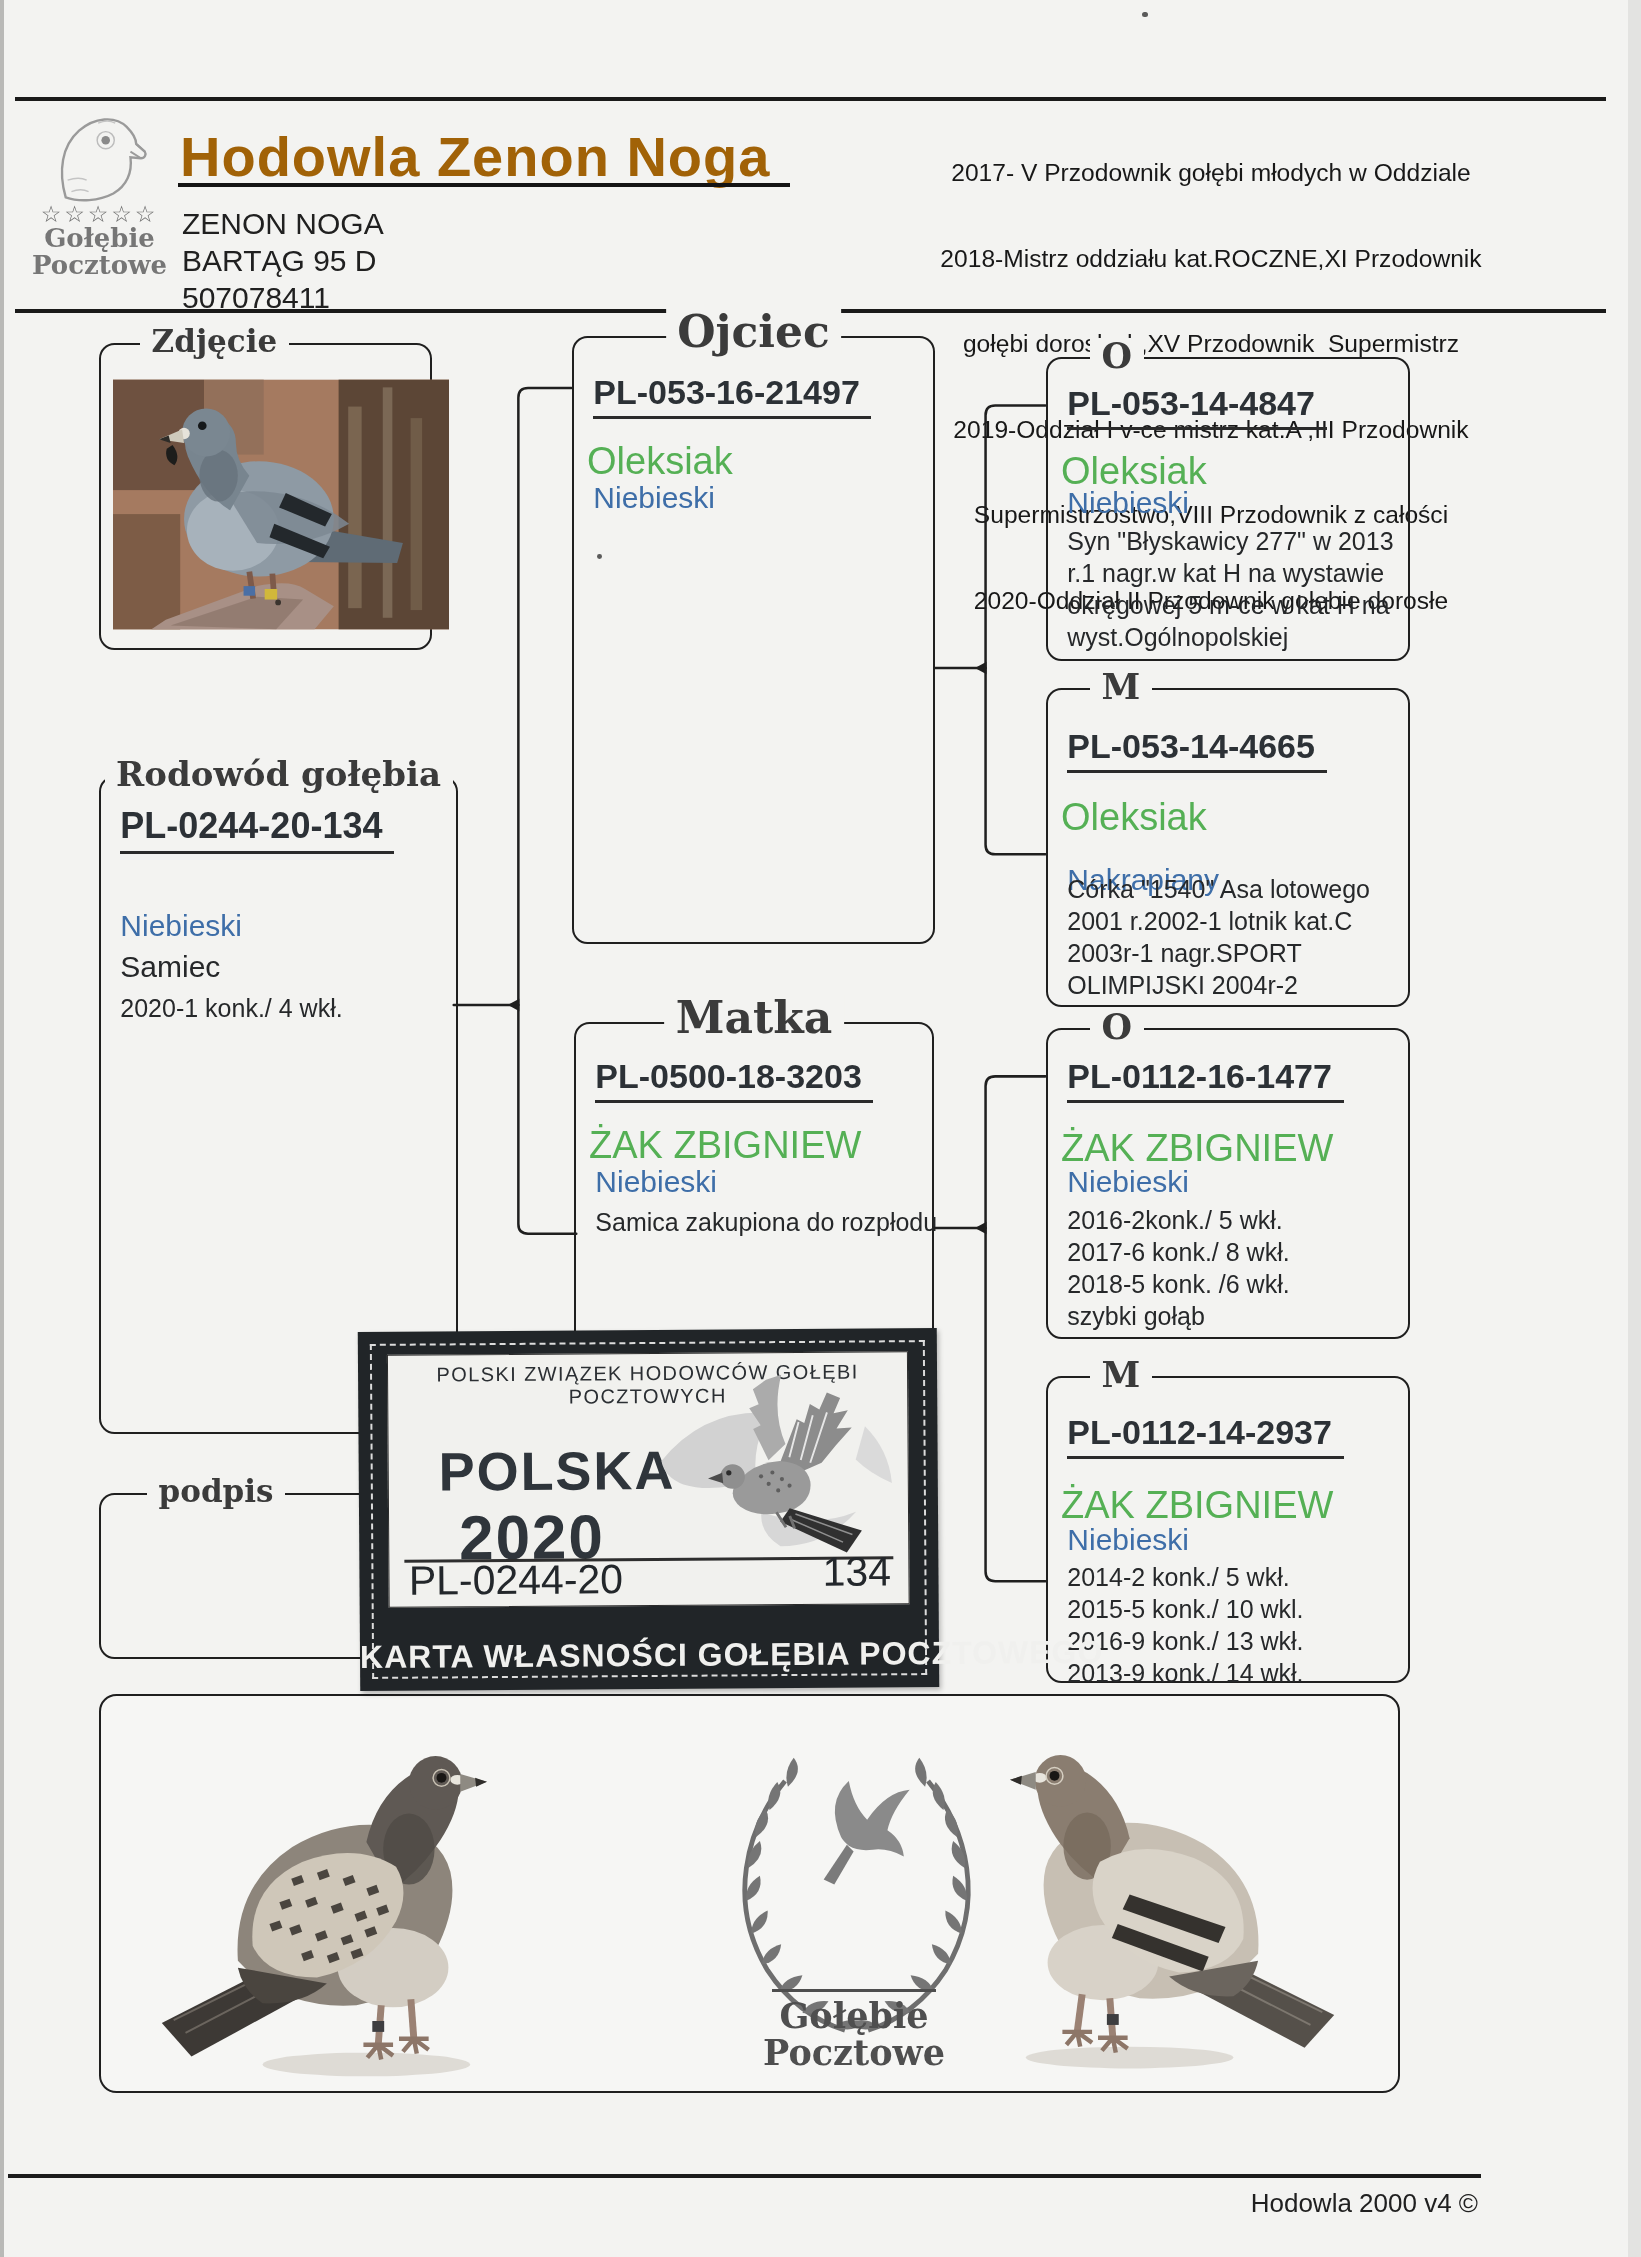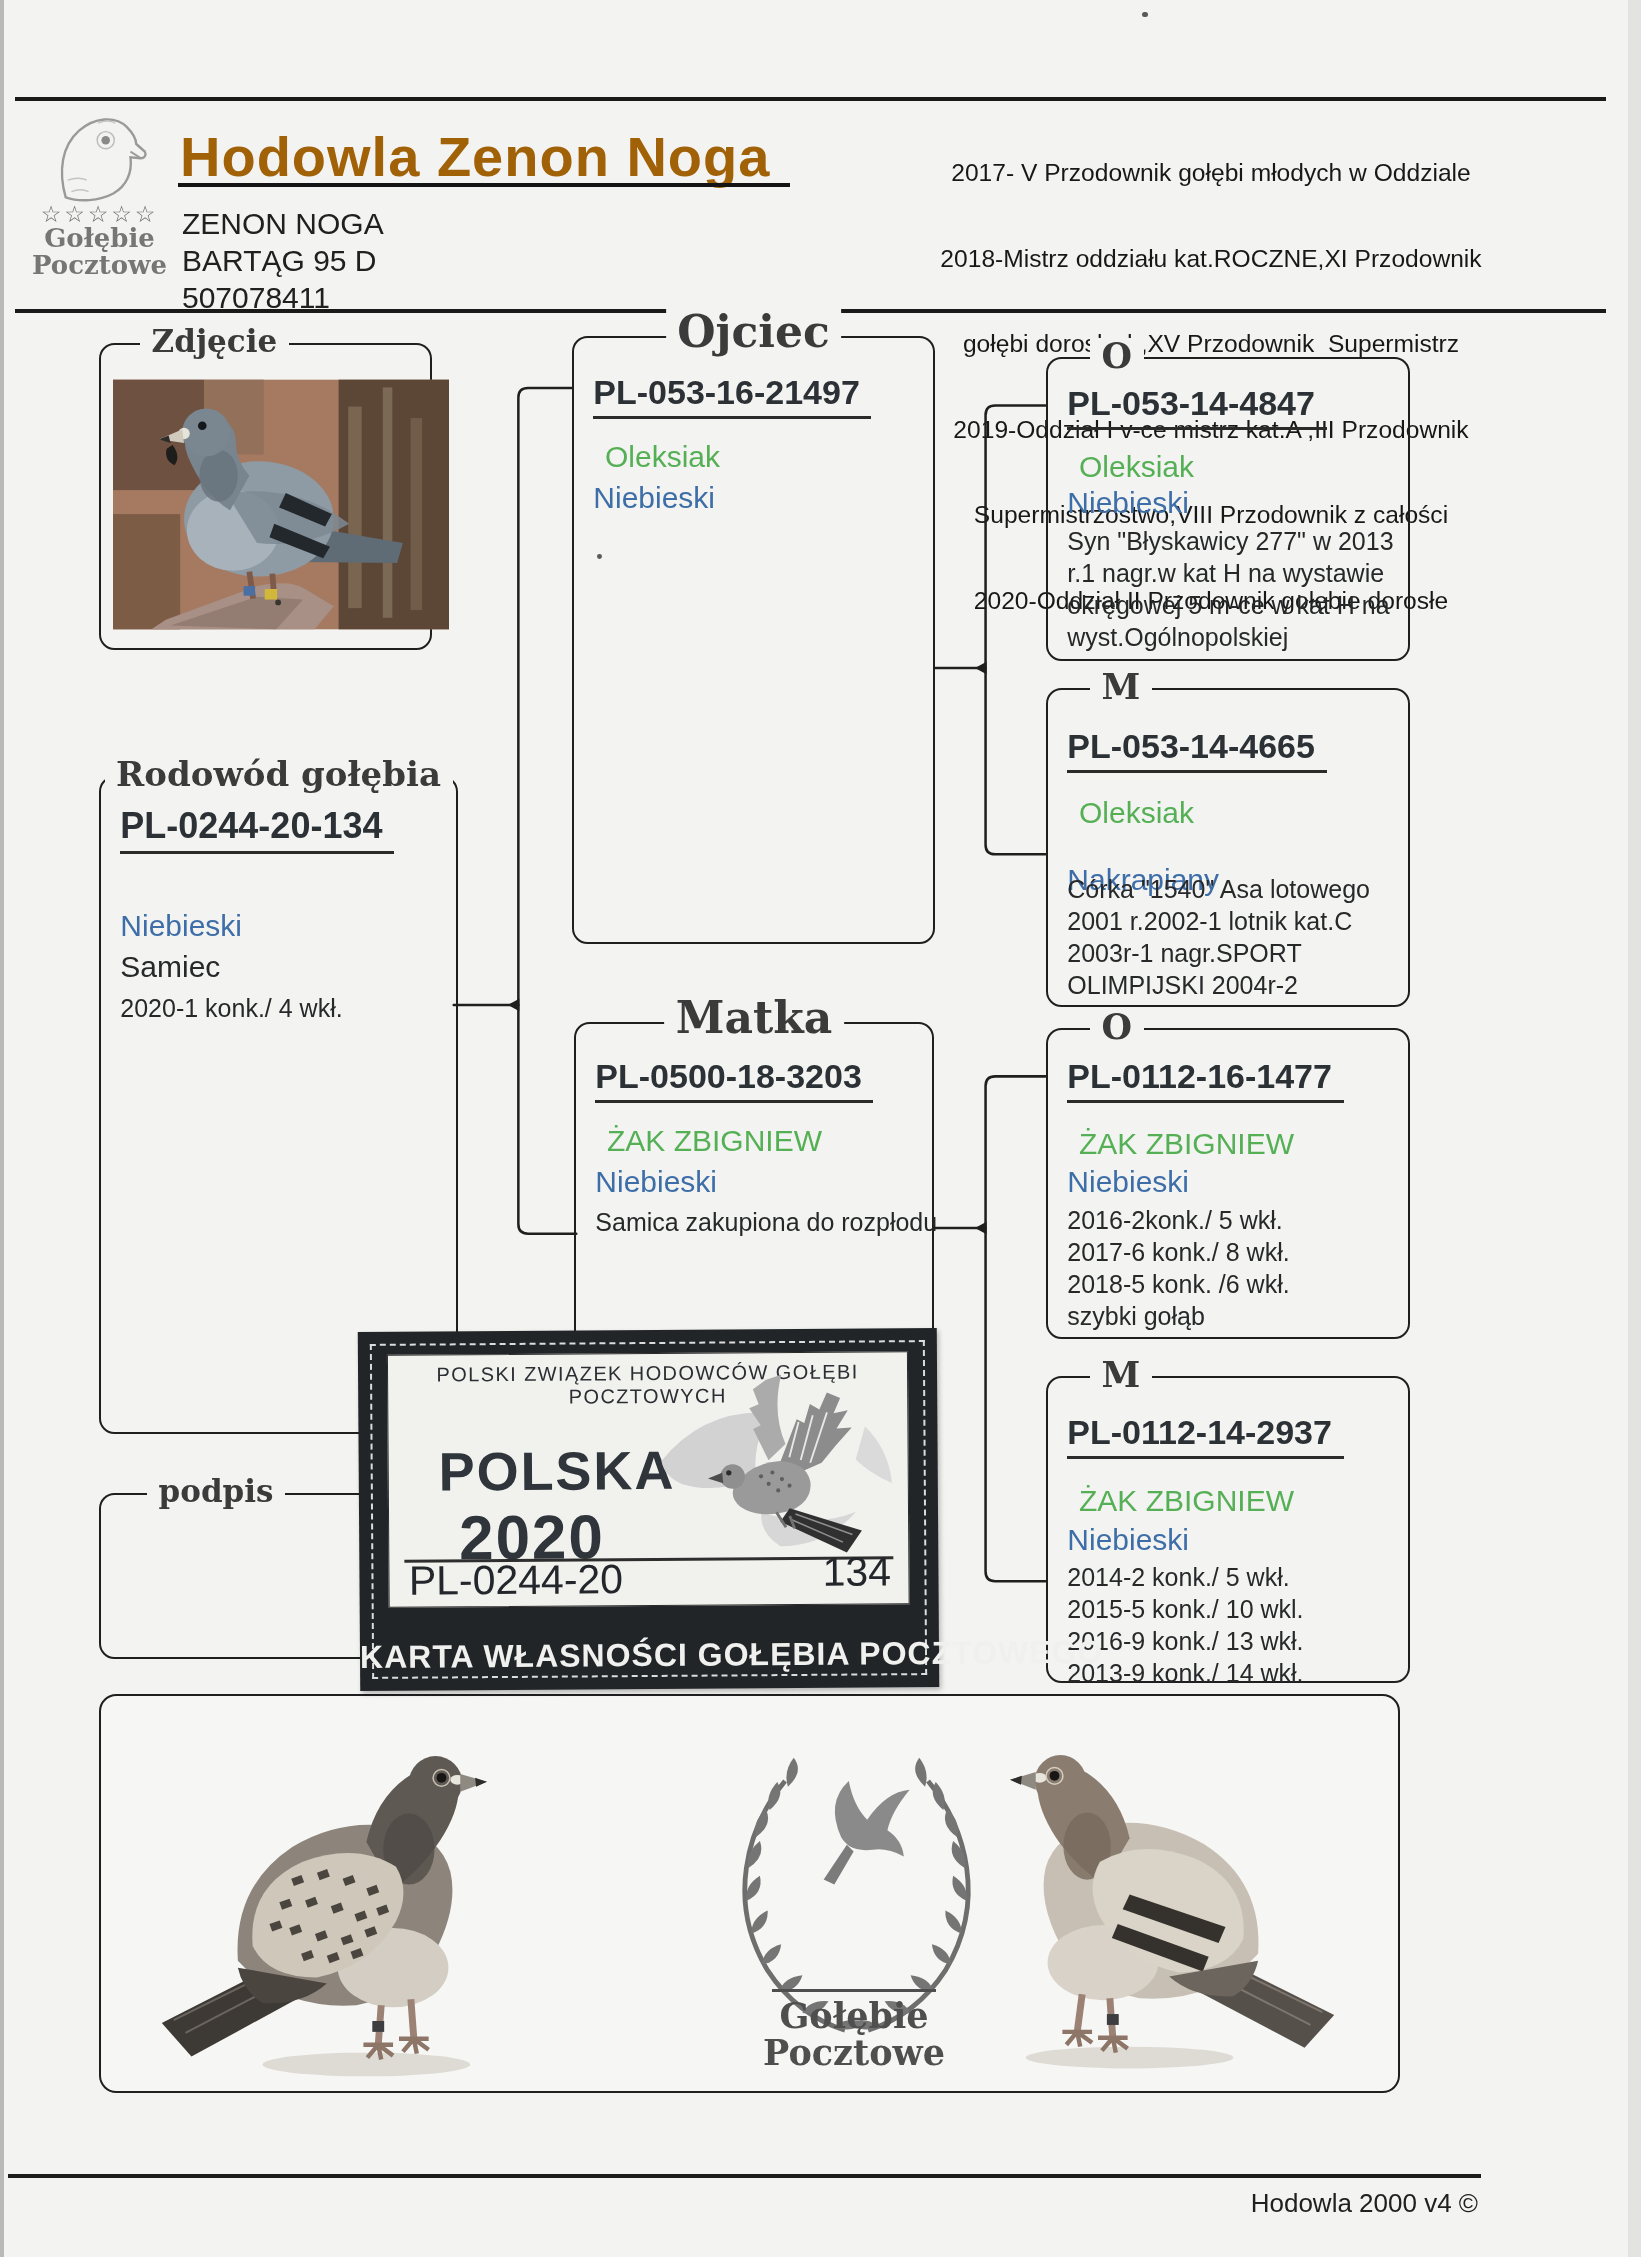--- a/index.html
+++ b/index.html
@@ -40,21 +40,21 @@
   .box{position:absolute;border:2.9px solid var(--ink);border-radius:15.4px;}
   .legend{position:absolute;top:-21px;left:39px;background:var(--paper);padding:0 11.6px;
           font-family:"DejaVu Serif",serif;font-weight:bold;color:var(--label);
           font-size:31px;line-height:35px;white-space:nowrap;}
   .legend.big{font-size:44px;line-height:46px;top:-29px;left:50%;transform:translateX(-50%);}
   .legend.mid{font-size:34px;left:50%;transform:translateX(-50%);}
   .legend.om{font-size:35px;left:42px;}
 
   .box .ring{position:absolute;left:19.3px;font-size:34px;font-weight:bold;color:var(--ring);
              border-bottom:3.9px solid #2b2b2b;padding:0 11.6px 3.9px 0;white-space:nowrap;}
-  .box .breeder{position:absolute;left:31px;font-size:30px;color:var(--green);white-space:nowrap;}
+  .box .breeder{position:absolute;left:13px;font-size:38px;color:var(--green);white-space:nowrap;}
   .box .colorname{position:absolute;left:19.3px;font-size:30px;color:var(--blue);white-space:nowrap;}
   .box .plain{position:absolute;left:19.3px;font-size:30px;color:var(--detail);white-space:nowrap;}
   .box .details{position:absolute;left:19.3px;font-size:25px;line-height:32px;color:var(--detail);white-space:nowrap;}
 
   .photo-frame{position:absolute;left:11.6px;top:33px;width:336px;height:253px;overflow:hidden;}
 
   
   .connectors{position:absolute;left:0;top:0;z-index:2;pointer-events:none;}
 
   

